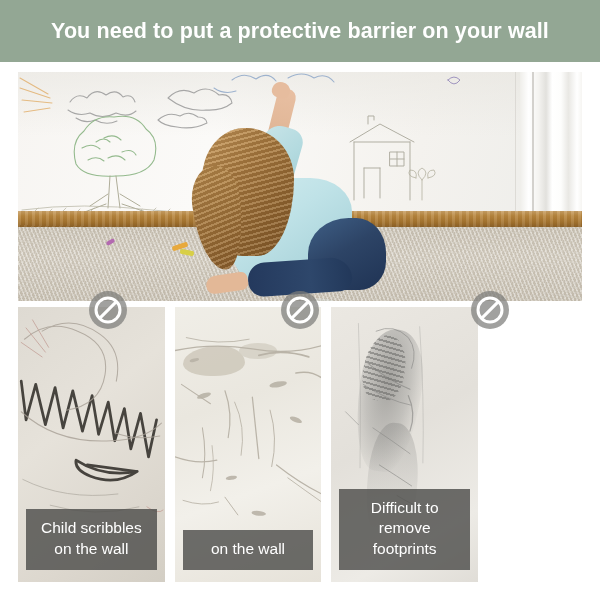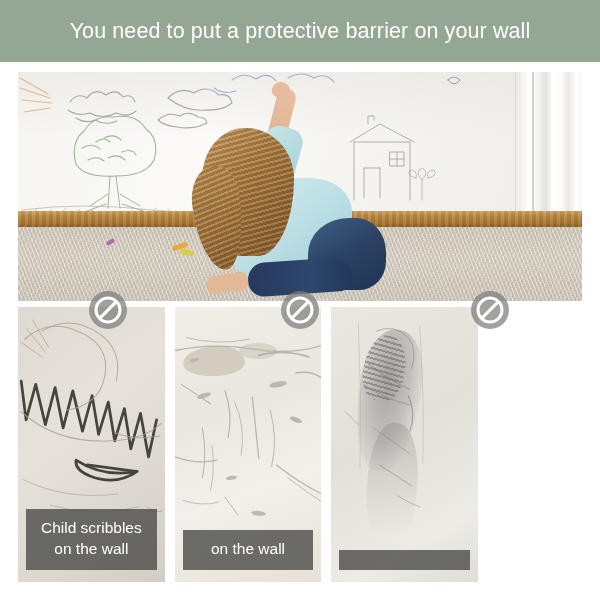--- a/index.html
+++ b/index.html
@@ -28,21 +28,21 @@
     height: 62px;
     background: #93a794;
     display: flex;
     align-items: center;
     justify-content: center;
   }
   .header-title {
     color: #ffffff;
     font-size: 21.5px;
     letter-spacing: .1px;
-    font-weight: 400;
+    font-weight: 700;
     white-space: nowrap;
   }
 
   
   .hero {
     position: absolute;
     left: 18px; top: 72px;
     width: 564px; height: 229px;
     overflow: hidden;
     background: #f2f0ec;
@@ -505,20 +505,22 @@
             <path d="M60 196 q22 14 40 26" stroke-width="1.2"></path>
             <path d="M82 234 q16 10 28 14" stroke-width="1"></path>
           </g>
           <g fill="none" stroke="#8d8d8b" stroke-width=".9" opacity=".4">
             <path d="M34 20 q4 90 2 180"></path>
             <path d="M110 24 q6 90 4 170"></path>
           </g>
         </svg>
       </div>
       <div class="caption">
+        <div>Difficult to remove</div>
+        <div>footprints</div>
       </div>
     </div>
   </div>
 
   <div class="no-badge badge-1">
     <svg width="30" height="30" viewBox="0 0 30 30">
       <circle cx="15" cy="15" r="12" fill="none" stroke="#ffffff" stroke-width="3"></circle>
       <line x1="6.6" y1="23.4" x2="23.4" y2="6.6" stroke="#ffffff" stroke-width="3" stroke-linecap="butt"></line>
     </svg>
   </div>

